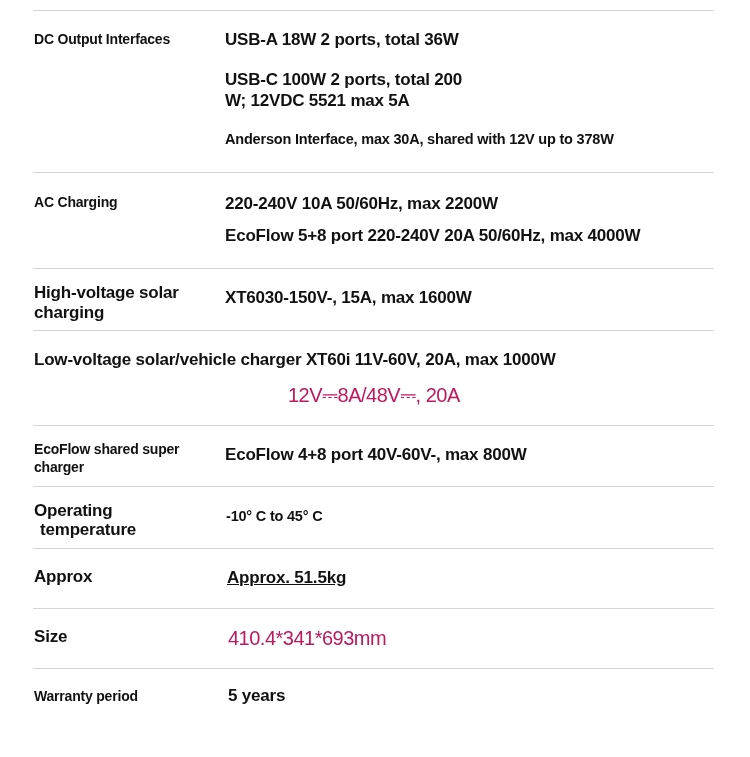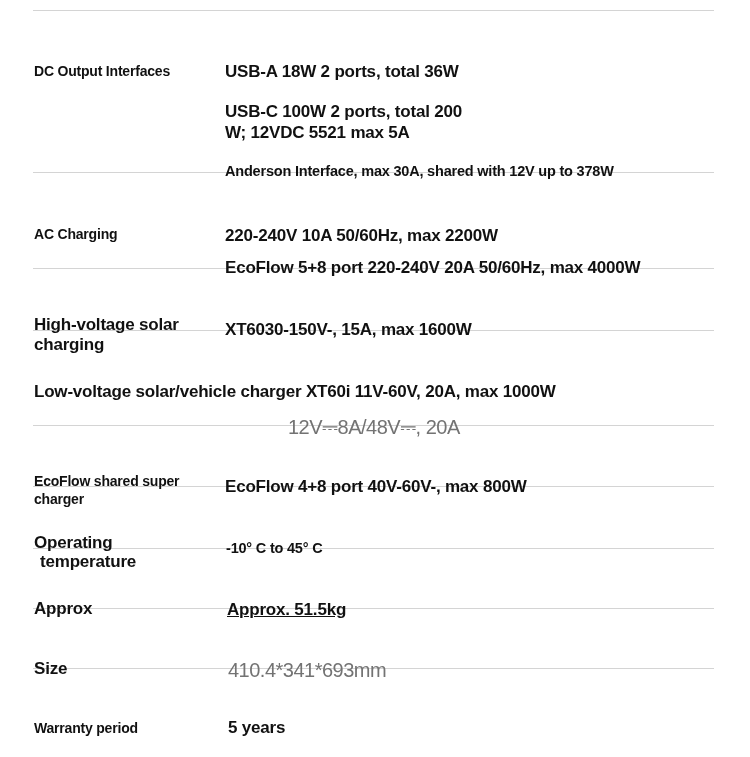--- a/index.html
+++ b/index.html
@@ -1,25 +1,25 @@
 <!DOCTYPE html>
 <html><head>
 <meta charset="utf-8">
 <style>
   html, body { margin: 0; padding: 0; background: #ffffff; }
   body { width: 750px; height: 757px; position: relative; overflow: hidden;
          font-family: "Liberation Sans", sans-serif; color: #111; }
   .sep { position: absolute; left: 33px; width: 681px; height: 1px; background: #d4d4d4; }
   .t { position: absolute; white-space: nowrap; font-weight: bold; color: #111;
-       font-family: "Liberation Sans", sans-serif; letter-spacing: -0.2px; margin-top: 32px; }
+       font-family: "Liberation Sans", sans-serif; letter-spacing: -0.2px; }
   .lbl-s { font-size: 14px; }
   .lbl-l { font-size: 17px; text-align: center; }
   .val-l { font-size: 17px; }
   .val-s { font-size: 14.5px; }
-  .thin { font-weight: normal; font-family: "Liberation Sans", sans-serif; font-size: 20px; color: #737373; letter-spacing: -0.5px; }
+  .thin { font-weight: normal; font-family: "Liberation Sans", sans-serif; font-size: 20px; color: #be185d; letter-spacing: -0.5px; }
 </style>
 </head>
 <body>
 
 <div class="sep" style="top:10px;"></div>
 <div class="sep" style="top:172px;"></div>
 <div class="sep" style="top:268px;"></div>
 <div class="sep" style="top:330px;"></div>
 <div class="sep" style="top:425px;"></div>
 <div class="sep" style="top:486px;"></div>

